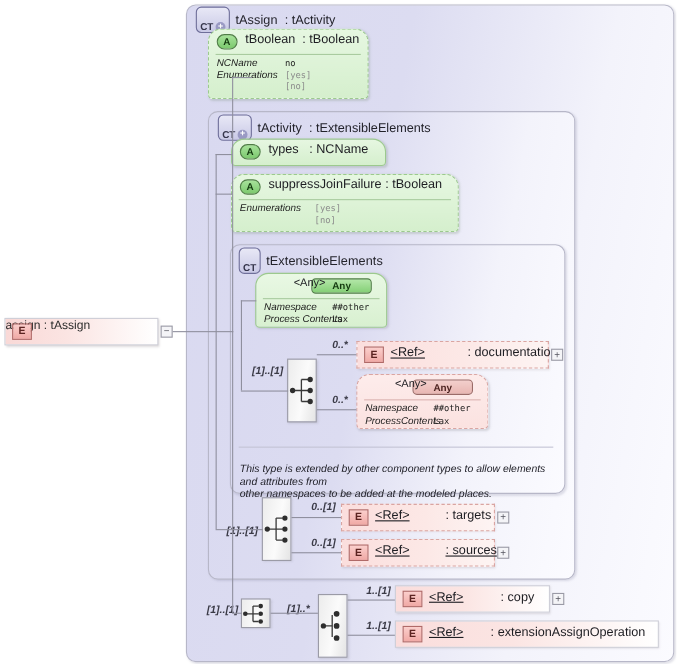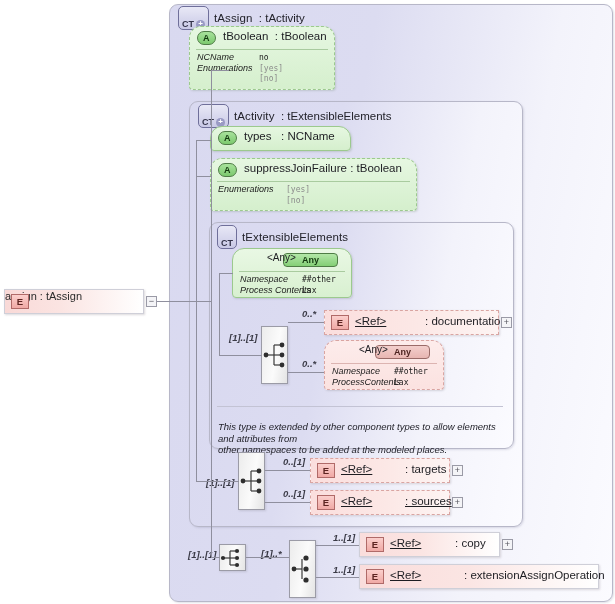--- a/index.html
+++ b/index.html
@@ -244,21 +244,21 @@
     <span class="elbadge">E</span>
     <span class="ref">&lt;Ref&gt;</span>
     <span class="nm" style="left:95px;">: copy</span>
   </div>
   <div class="plusbtn" style="left:502px;top:539px;"><span>+</span></div>
 
   <span class="card" style="left:333px;top:564px;">1..[1]</span>
   <div class="elbox" style="left:359px;top:564px;width:240px;">
     <span class="elbadge">E</span>
     <span class="ref">&lt;Ref&gt;</span>
-    <span class="nm" style="left:104px;">: extensionAssignOperation</span>
+    <span class="nm" style="left:86px;">: extensionAssignOperation</span>
   </div>
 
   <div class="rootbox" style="left:4px;top:289px;width:140px;">
     <span class="elbadge">E</span>
     <span class="ref">assign</span>
     <span class="nm" style="left:87px;">: tAssign</span>
   </div>
   <div class="minusbtn" style="left:146px;top:296px;"><span>−</span></div>
 
   <div class="ln lnh" style="left:157px;top:301px;width:55px;"></div>

